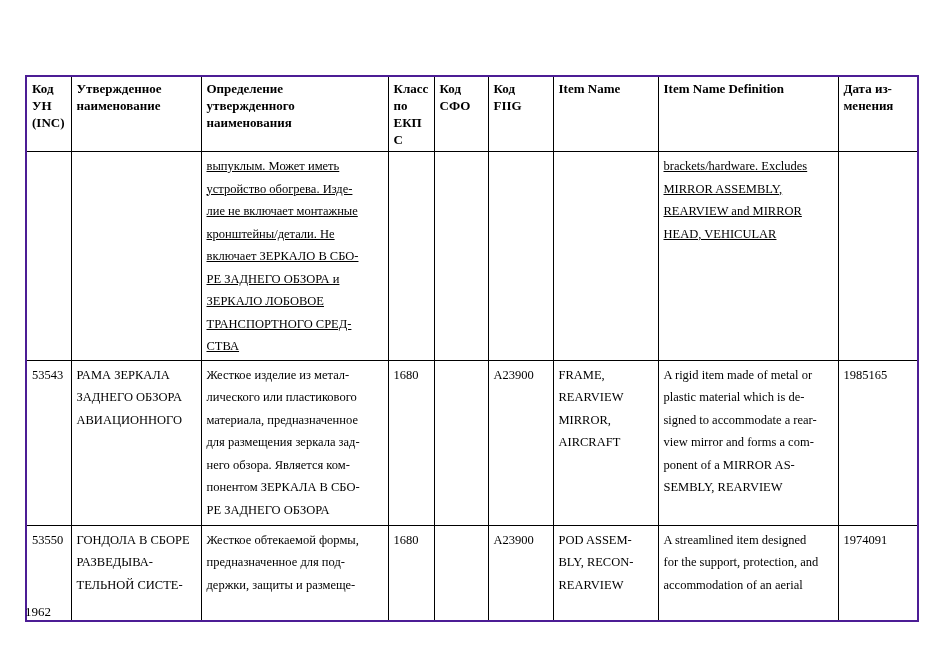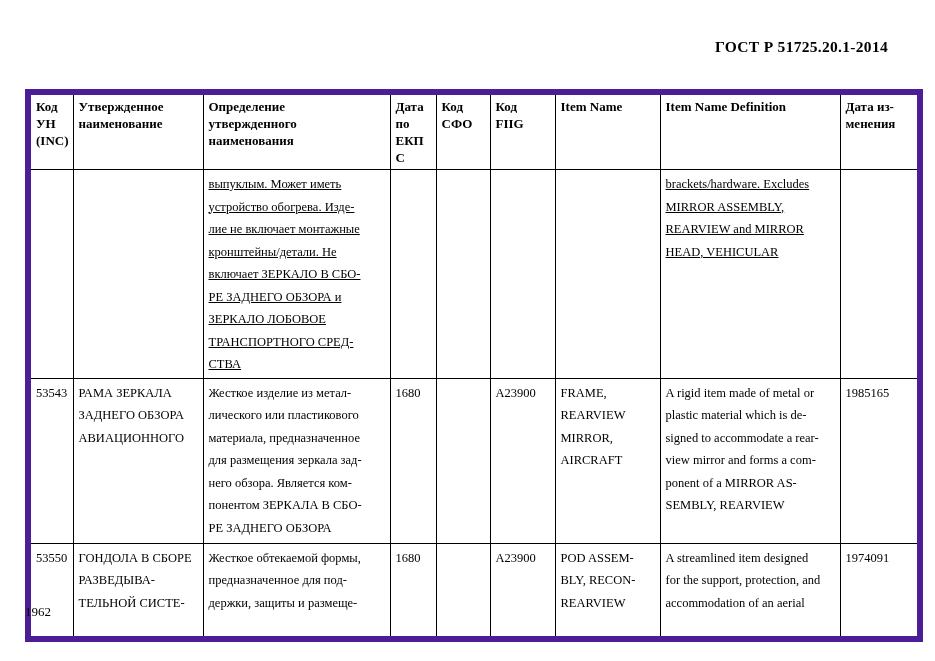--- a/index.html
+++ b/index.html
@@ -17,25 +17,25 @@
     position: absolute;
     top: 38px;
     right: 47px;
     font-size: 15.5px;
     font-weight: bold;
     letter-spacing: 0.3px;
   }
   table.catalog {
     position: absolute;
     left: 25px;
-    top: 89px;
+    top: 75px;
     width: 892px;
     border-collapse: collapse;
     table-layout: fixed;
-    border: 6px solid #4c1d95;
+    border: 2px solid #4c1d95;
   }
   table.catalog th, table.catalog td {
     border: 1.6px solid #000000;
     vertical-align: top;
     text-align: left;
     white-space: pre-line;
     overflow: hidden;
   }
   table.catalog th {
     font-size: 13px;
@@ -58,21 +58,20 @@
     left: 25px;
     top: 604px;
     font-size: 13px;
   }
 </style>
 </head>
 <body>
 
 <div class="page">
 
-  <div class="doc-header">ГОСТ Р 51725.20.1-2014</div>
 
   <table class="catalog">
     <colgroup>
       <col style="width:45px">
       <col style="width:130px">
       <col style="width:187px">
       <col style="width:46px">
       <col style="width:54px">
       <col style="width:65px">
       <col style="width:105px">
@@ -82,21 +81,21 @@
     <thead>
       <tr class="header-row">
         <th>Код
 УН
 (INC)</th>
         <th>Утвержденное
 наименование</th>
         <th>Определение
 утвержденного
 наименования</th>
-        <th>Дата
+        <th>Класс
 по
 ЕКП
 С</th>
         <th>Код
 СФО</th>
         <th>Код
 FIIG</th>
         <th>Item Name</th>
         <th>Item Name Definition</th>
         <th>Дата из-

